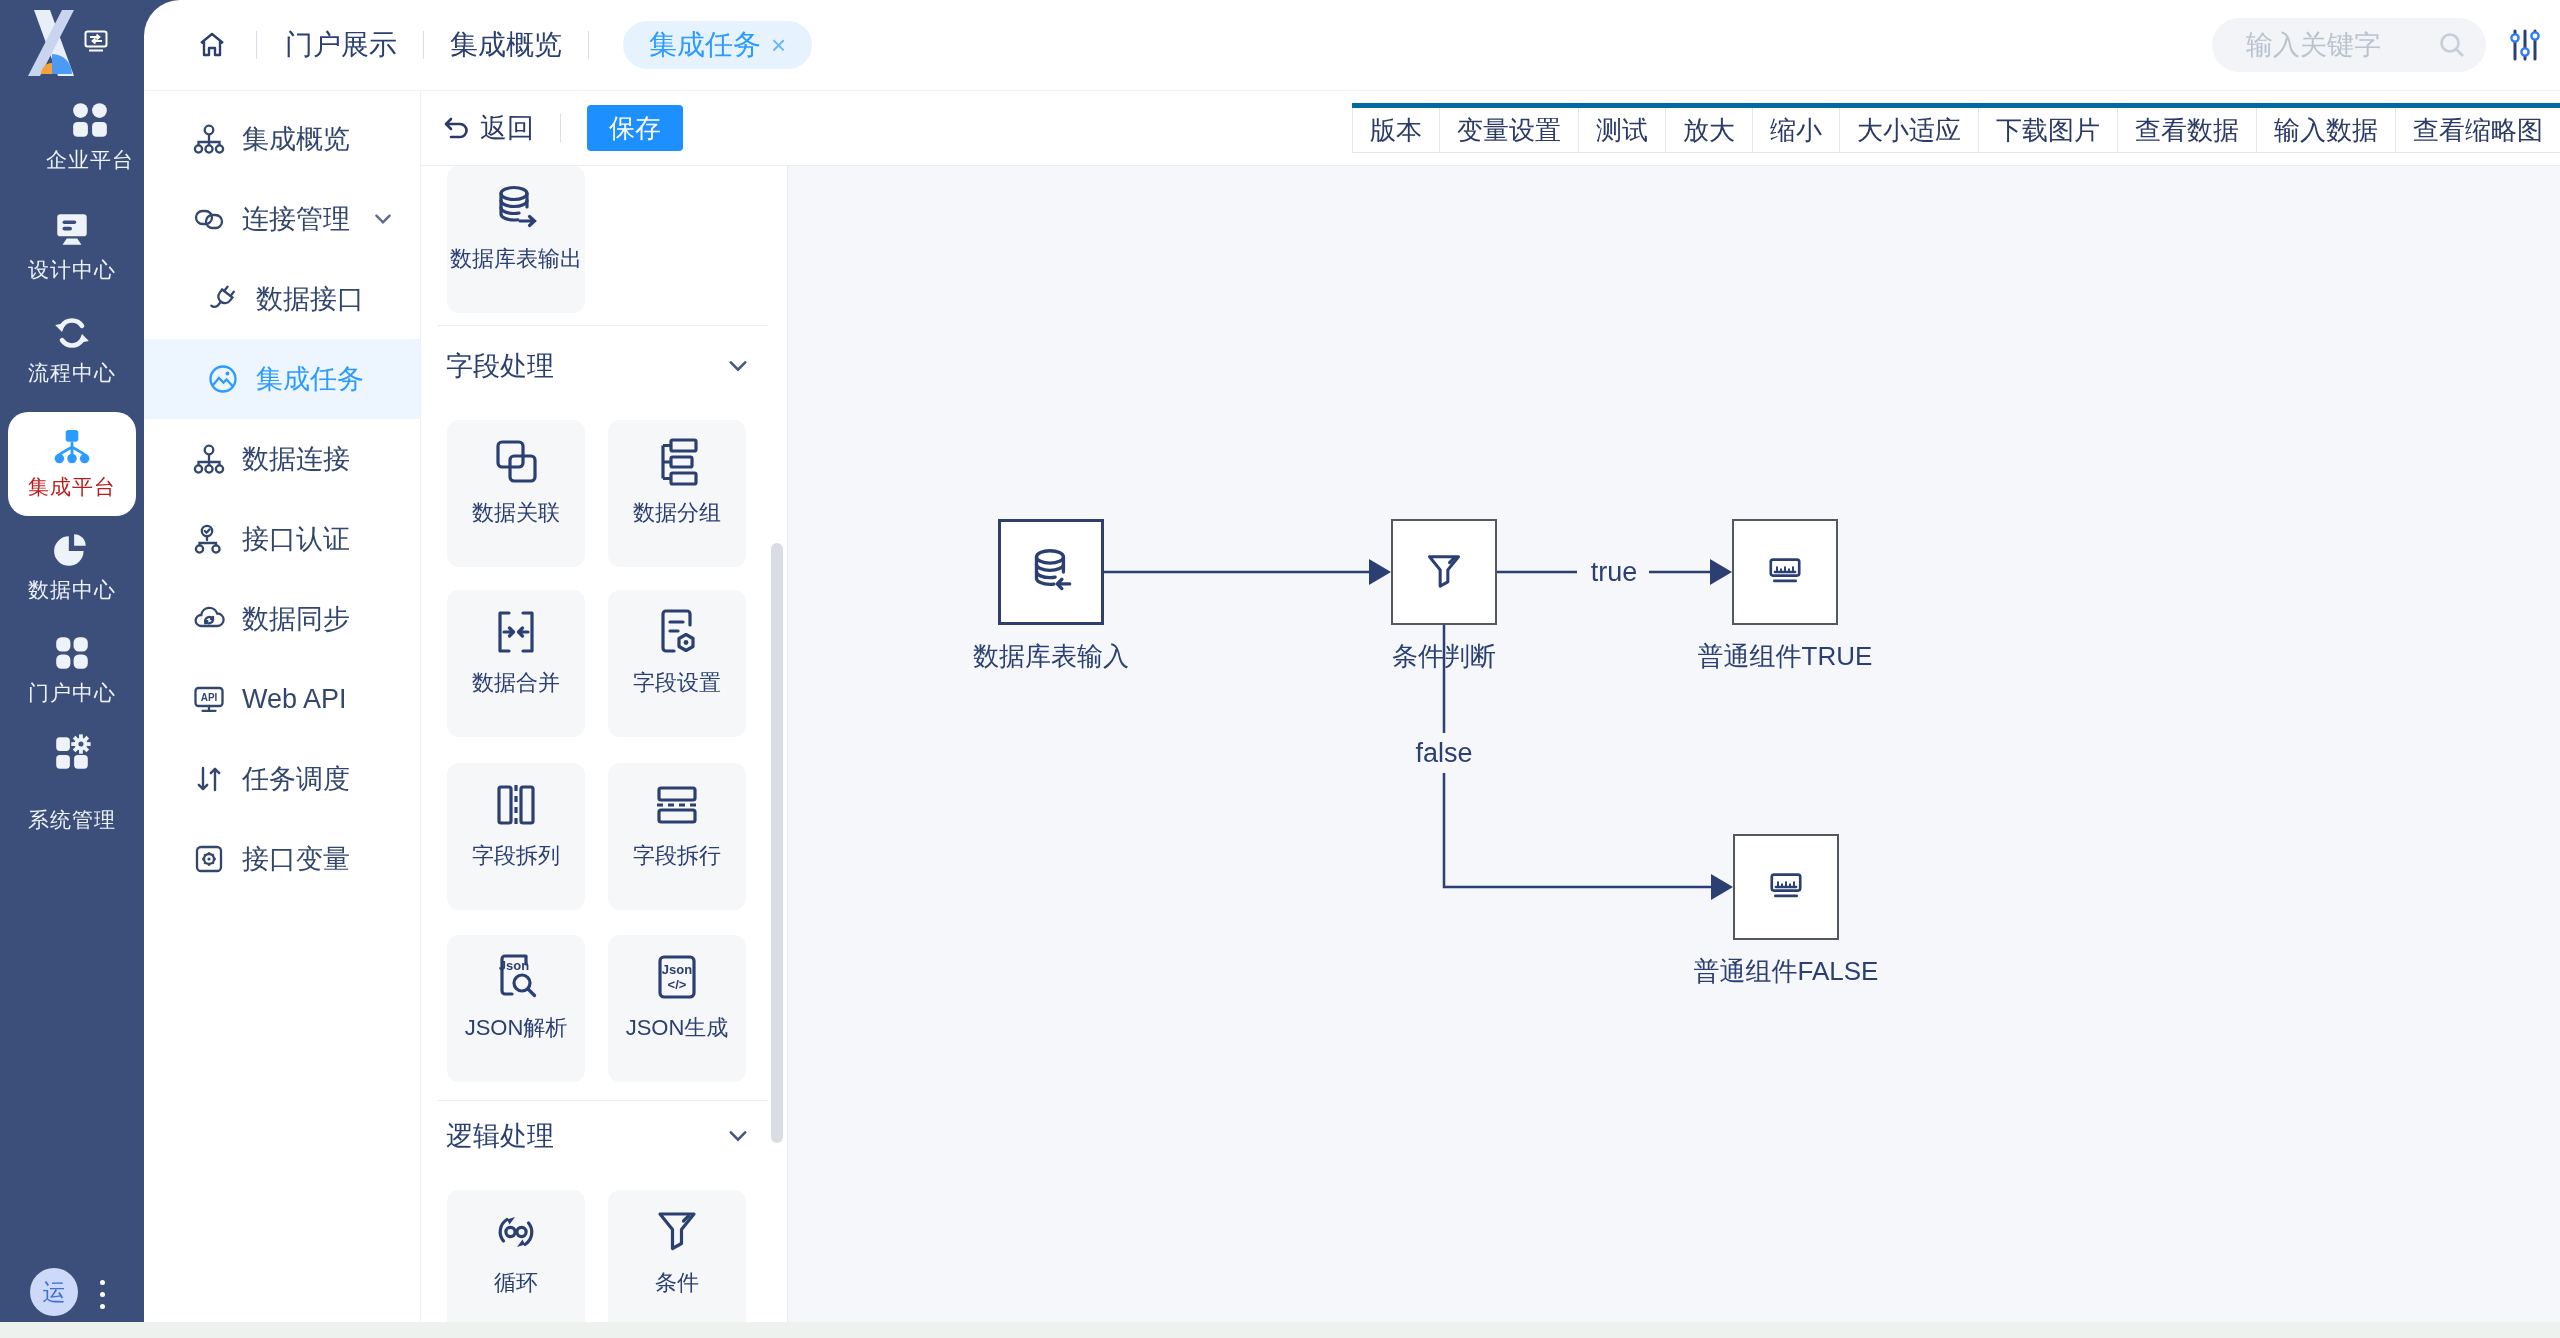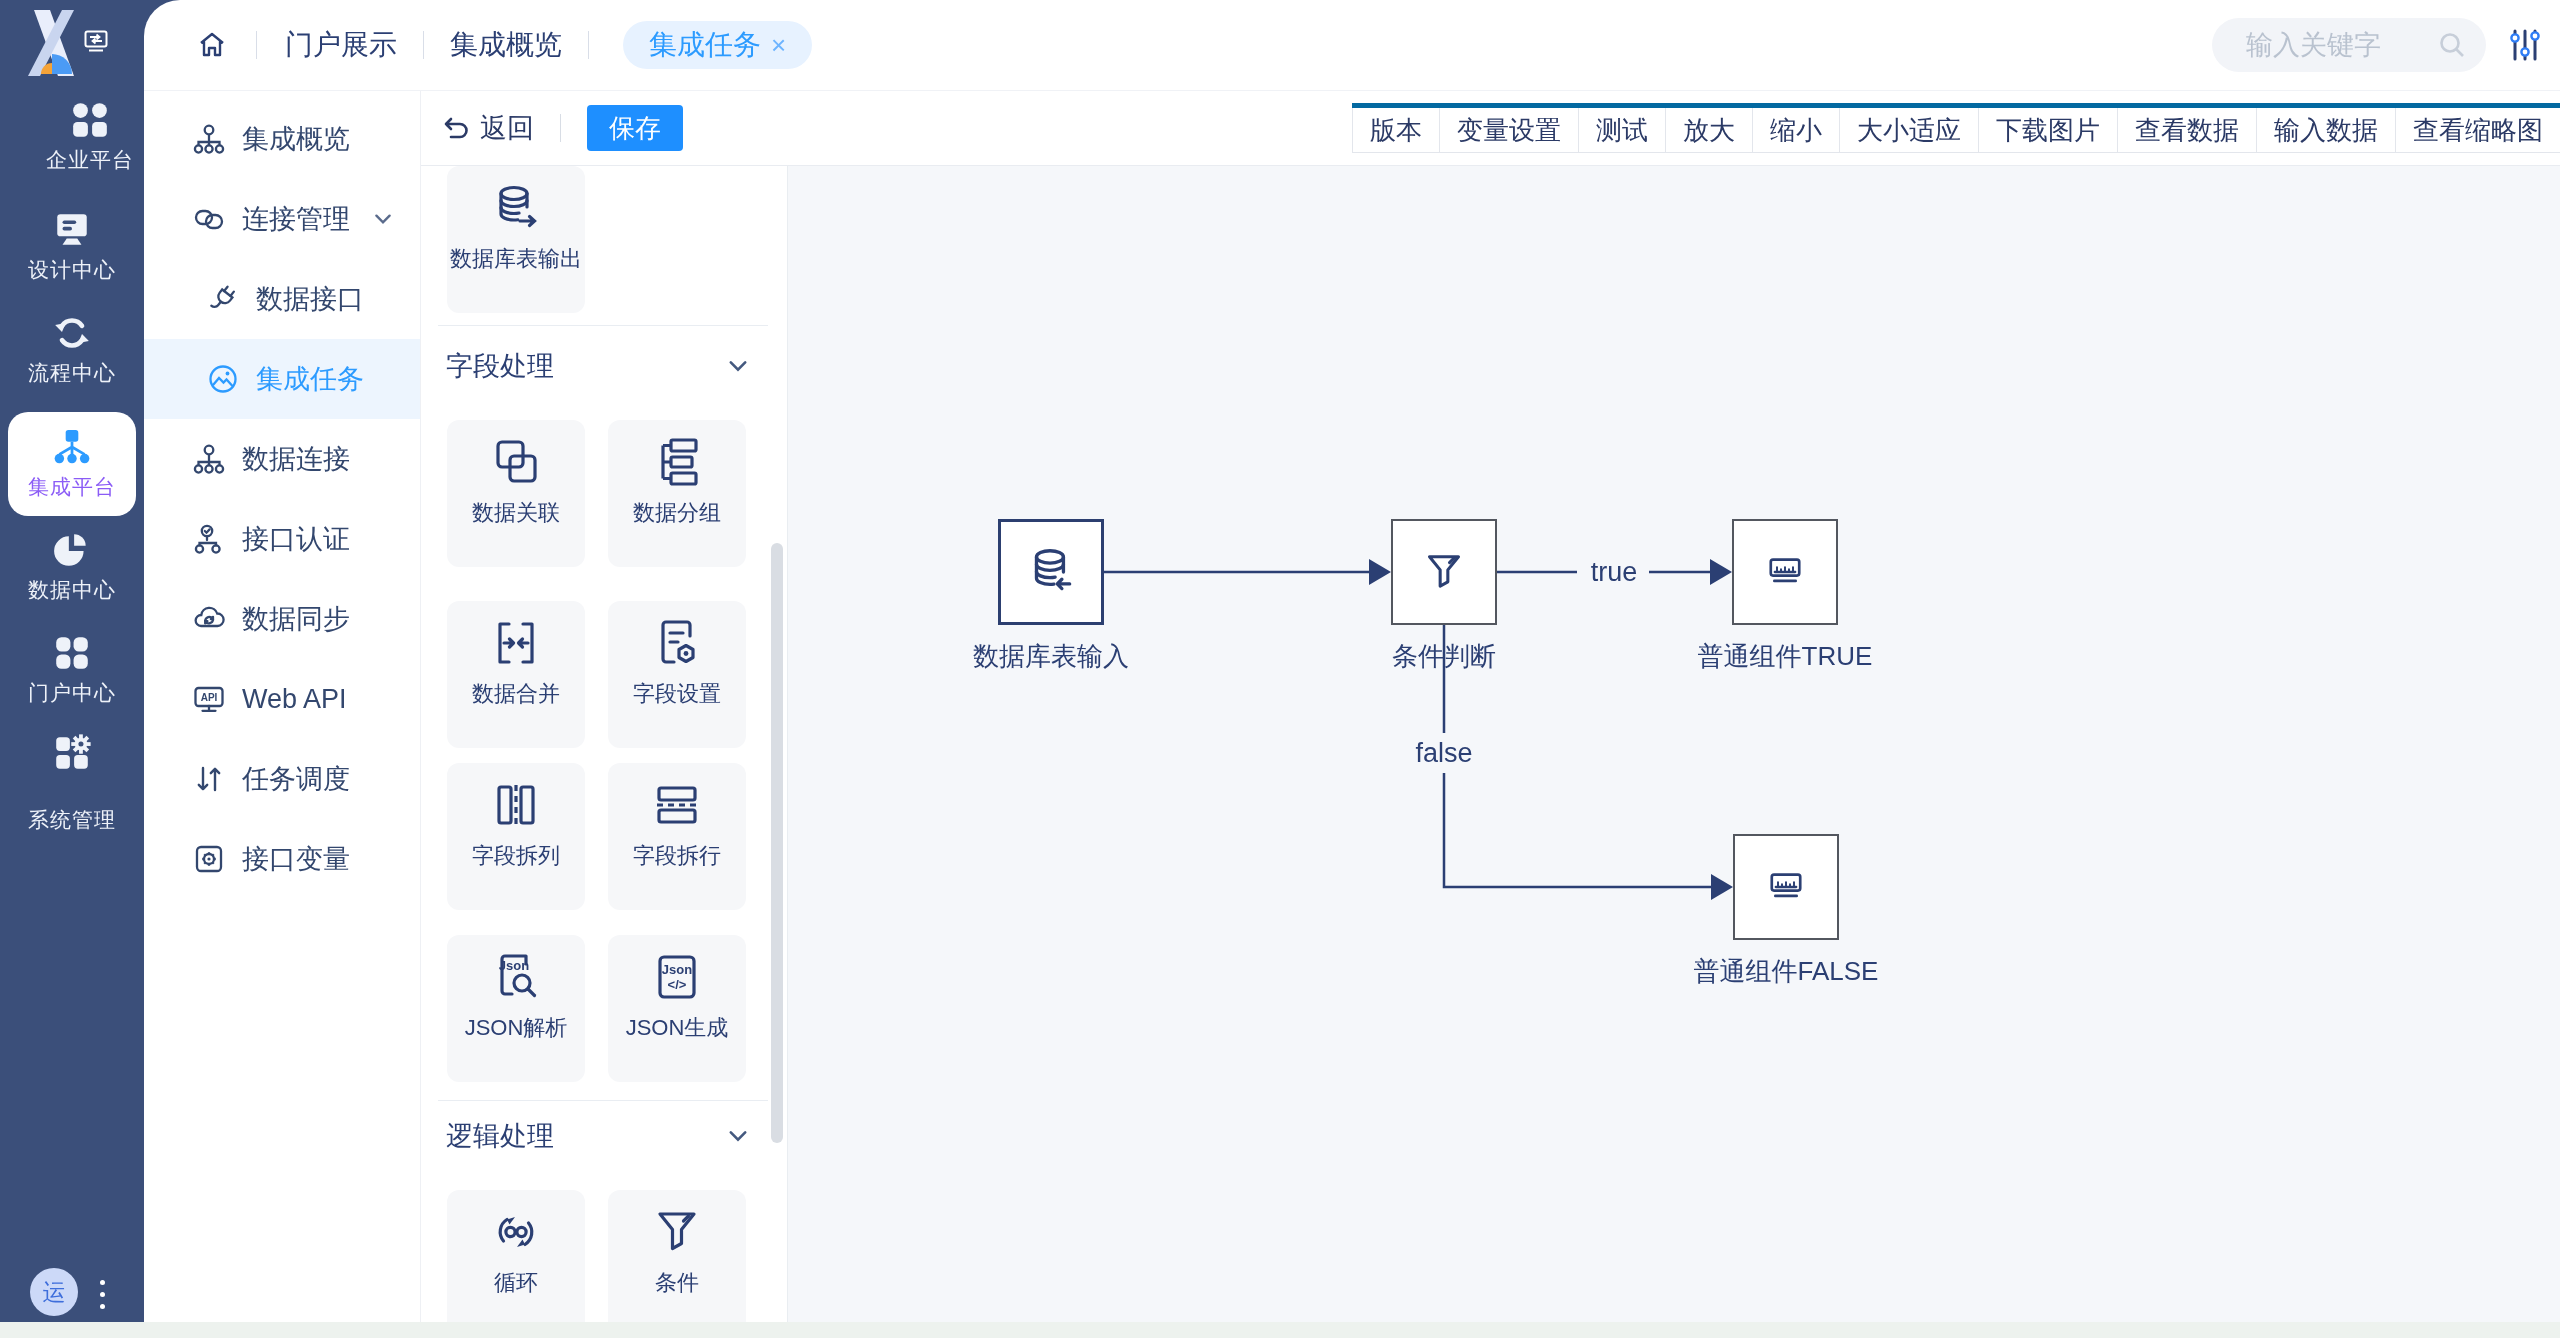--- a/index.html
+++ b/index.html
@@ -8,21 +8,21 @@
   .app { position:relative; width:2560px; height:1338px; overflow:hidden; background:#3b4f7a; }
 
   
   .dside { position:absolute; left:0; top:0; width:144px; height:1338px; background:#3b4f7a; z-index:2; }
   .logo { position:absolute; left:22px; top:10px; width:58px; height:66px; }
   .collapse { position:absolute; left:84px; top:30px; width:24px; height:22px; cursor:pointer; }
   .ditem { position:absolute; left:0; width:144px; display:flex; flex-direction:column; align-items:center; color:#eef2f9; cursor:pointer; }
   .ditem .dlabel { margin-top:6px; font-size:21px; letter-spacing:1px; }
   .ditem svg { width:40px; height:40px; }
   .dpill { position:absolute; left:8px; width:128px; height:104px; background:#ffffff; border-radius:20px;
-           display:flex; flex-direction:column; align-items:center; justify-content:center; color:#8b5cf6; cursor:pointer; }
+           display:flex; flex-direction:column; align-items:center; justify-content:center; color:#b91c1c; cursor:pointer; }
   .dpill .dlabel { margin-top:5px; font-size:21px; letter-spacing:1px; }
   .avatar { position:absolute; left:30px; top:1268px; width:48px; height:48px; border-radius:50%;
             background:#ccd9f8; color:#3e6edb; font-size:23px; display:flex; align-items:center; justify-content:center; cursor:pointer; }
   .kebab { position:absolute; left:96px; top:1276px; display:flex; flex-direction:column; gap:7px; cursor:pointer; padding:4px; }
   .kebab i { width:5px; height:5px; border-radius:50%; background:#ffffff; }
 
   
   .main { position:absolute; left:144px; top:0; width:2416px; height:1338px; background:#ffffff; border-top-left-radius:36px; z-index:3; overflow:hidden; display:flex; flex-direction:column; }
 
   
@@ -415,21 +415,21 @@
                     <rect x="21" y="5" width="25" height="11" rx="1.5"></rect>
                     <rect x="21" y="22" width="21" height="10" rx="1.5"></rect>
                     <rect x="21" y="38" width="25" height="11" rx="1.5"></rect>
                     <path d="M13 10.5 H21 M13 10.5 V43.5 M13 27 H21 M13 43.5 H21"></path>
                   </g>
                 </svg>
                 <span class="clabel">数据分组</span>
               </div>
             </div>
 
-            <div class="prow" style="top:435px;">
+            <div class="prow" style="top:424px;">
               <div class="card">
                 <svg viewBox="0 0 54 54">
                   <g fill="none" stroke="#2b3f73" stroke-width="3.2" stroke-linecap="round" stroke-linejoin="round">
                     <path d="M20 8 H11 V46 H20"></path>
                     <path d="M34 8 H43 V46 H34"></path>
                     <path d="M15 27 H24 M20.5 23 L24.5 27 L20.5 31"></path>
                     <path d="M39 27 H30 M33.5 23 L29.5 27 L33.5 31"></path>
                   </g>
                 </svg>
                 <span class="clabel">数据合并</span>

